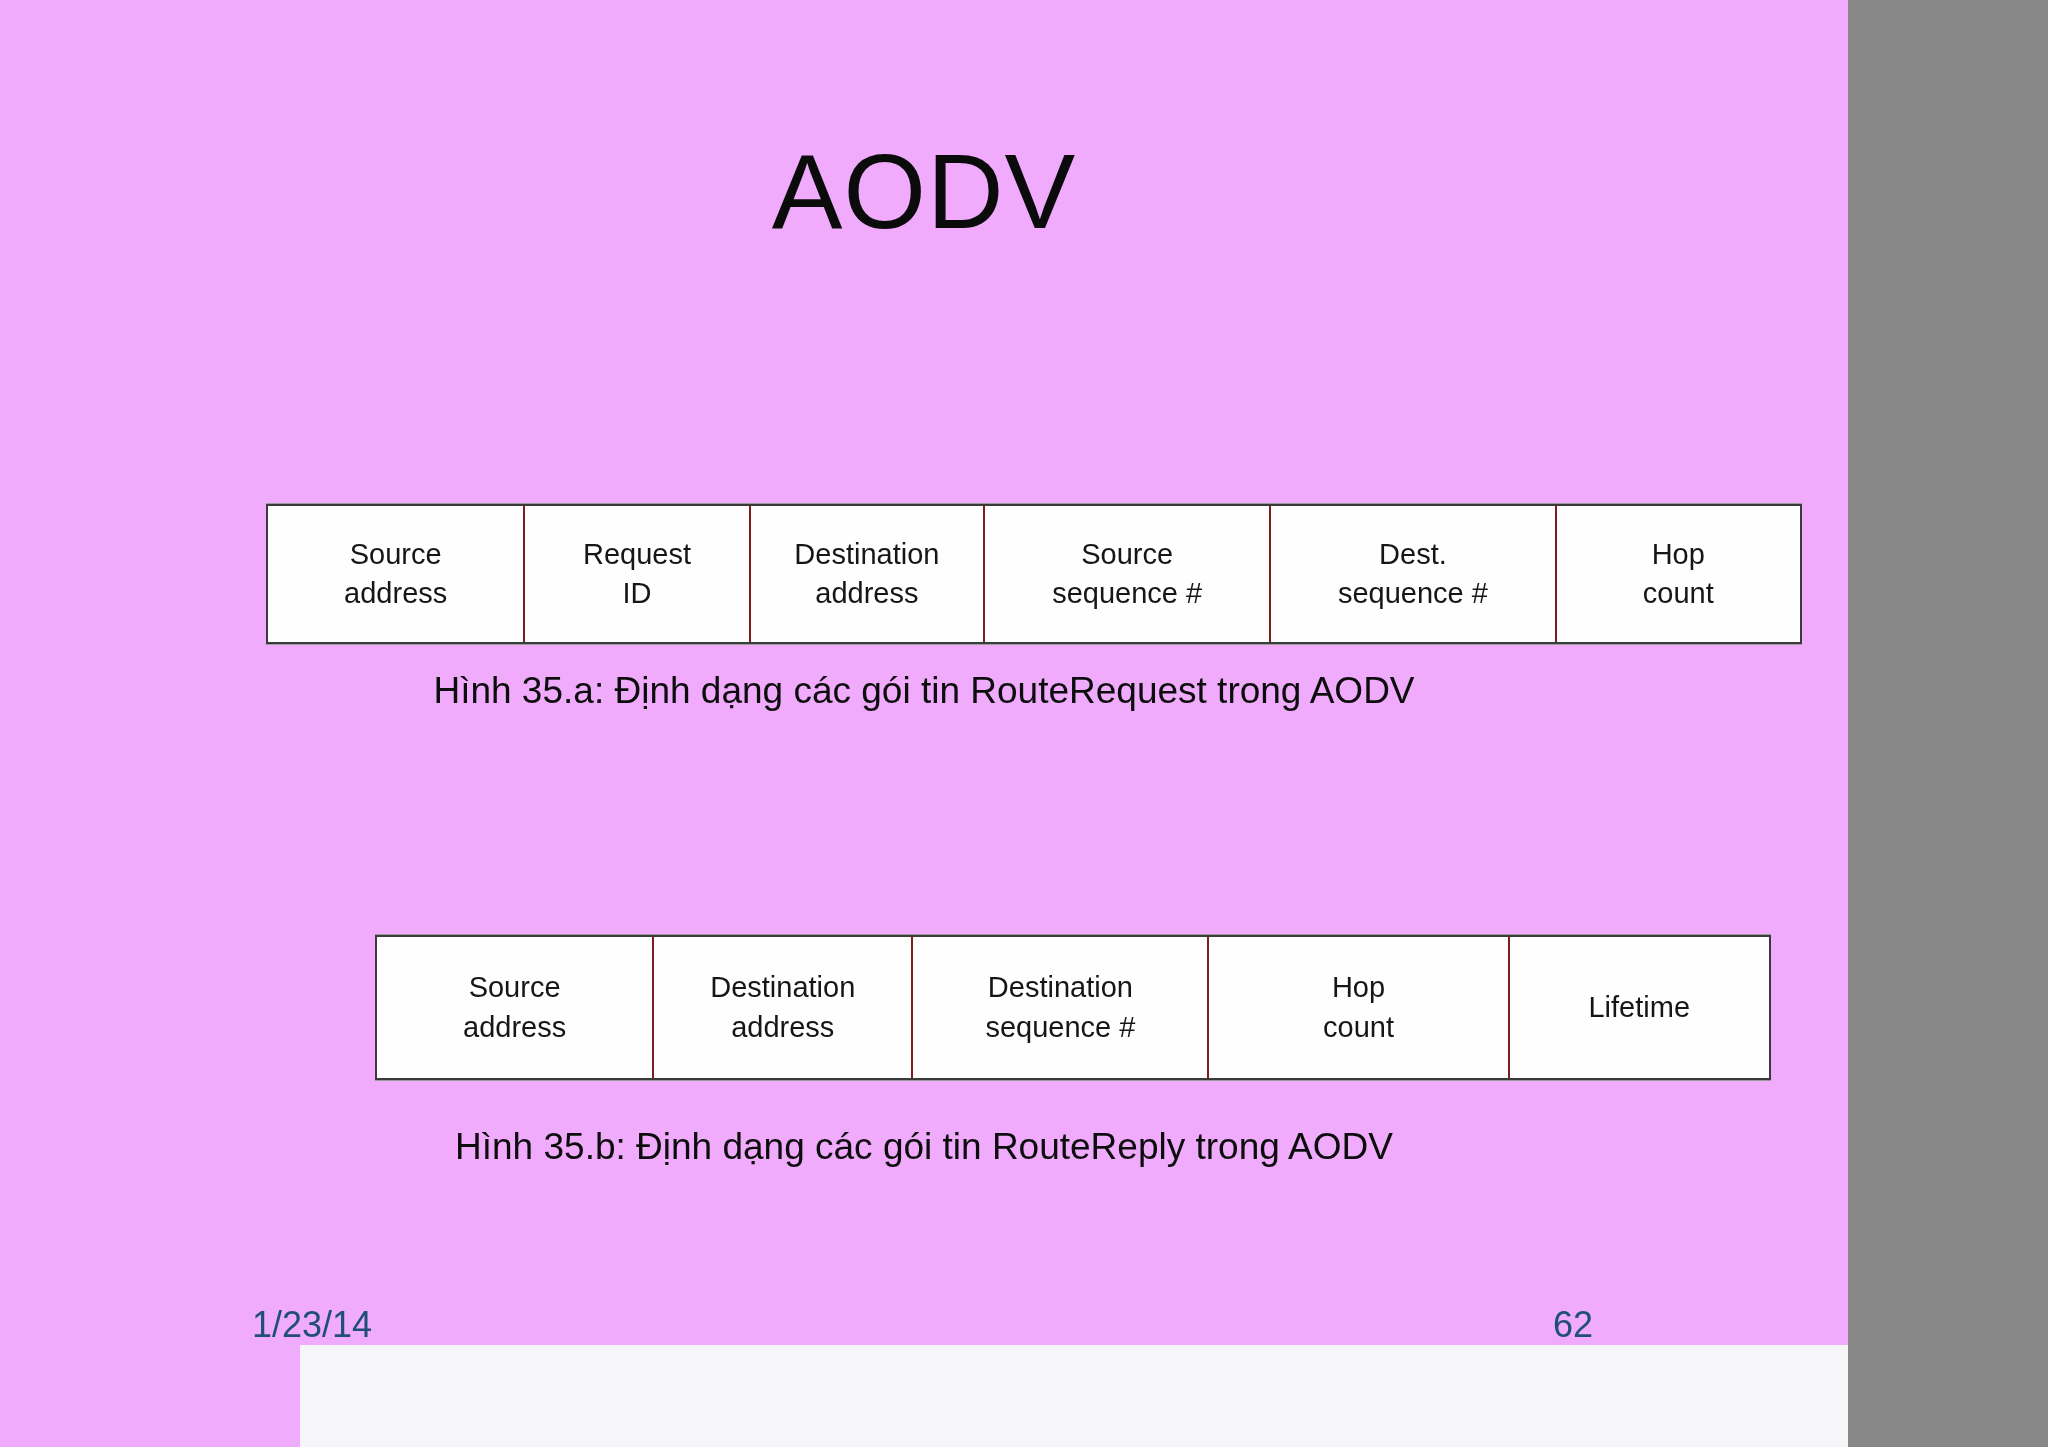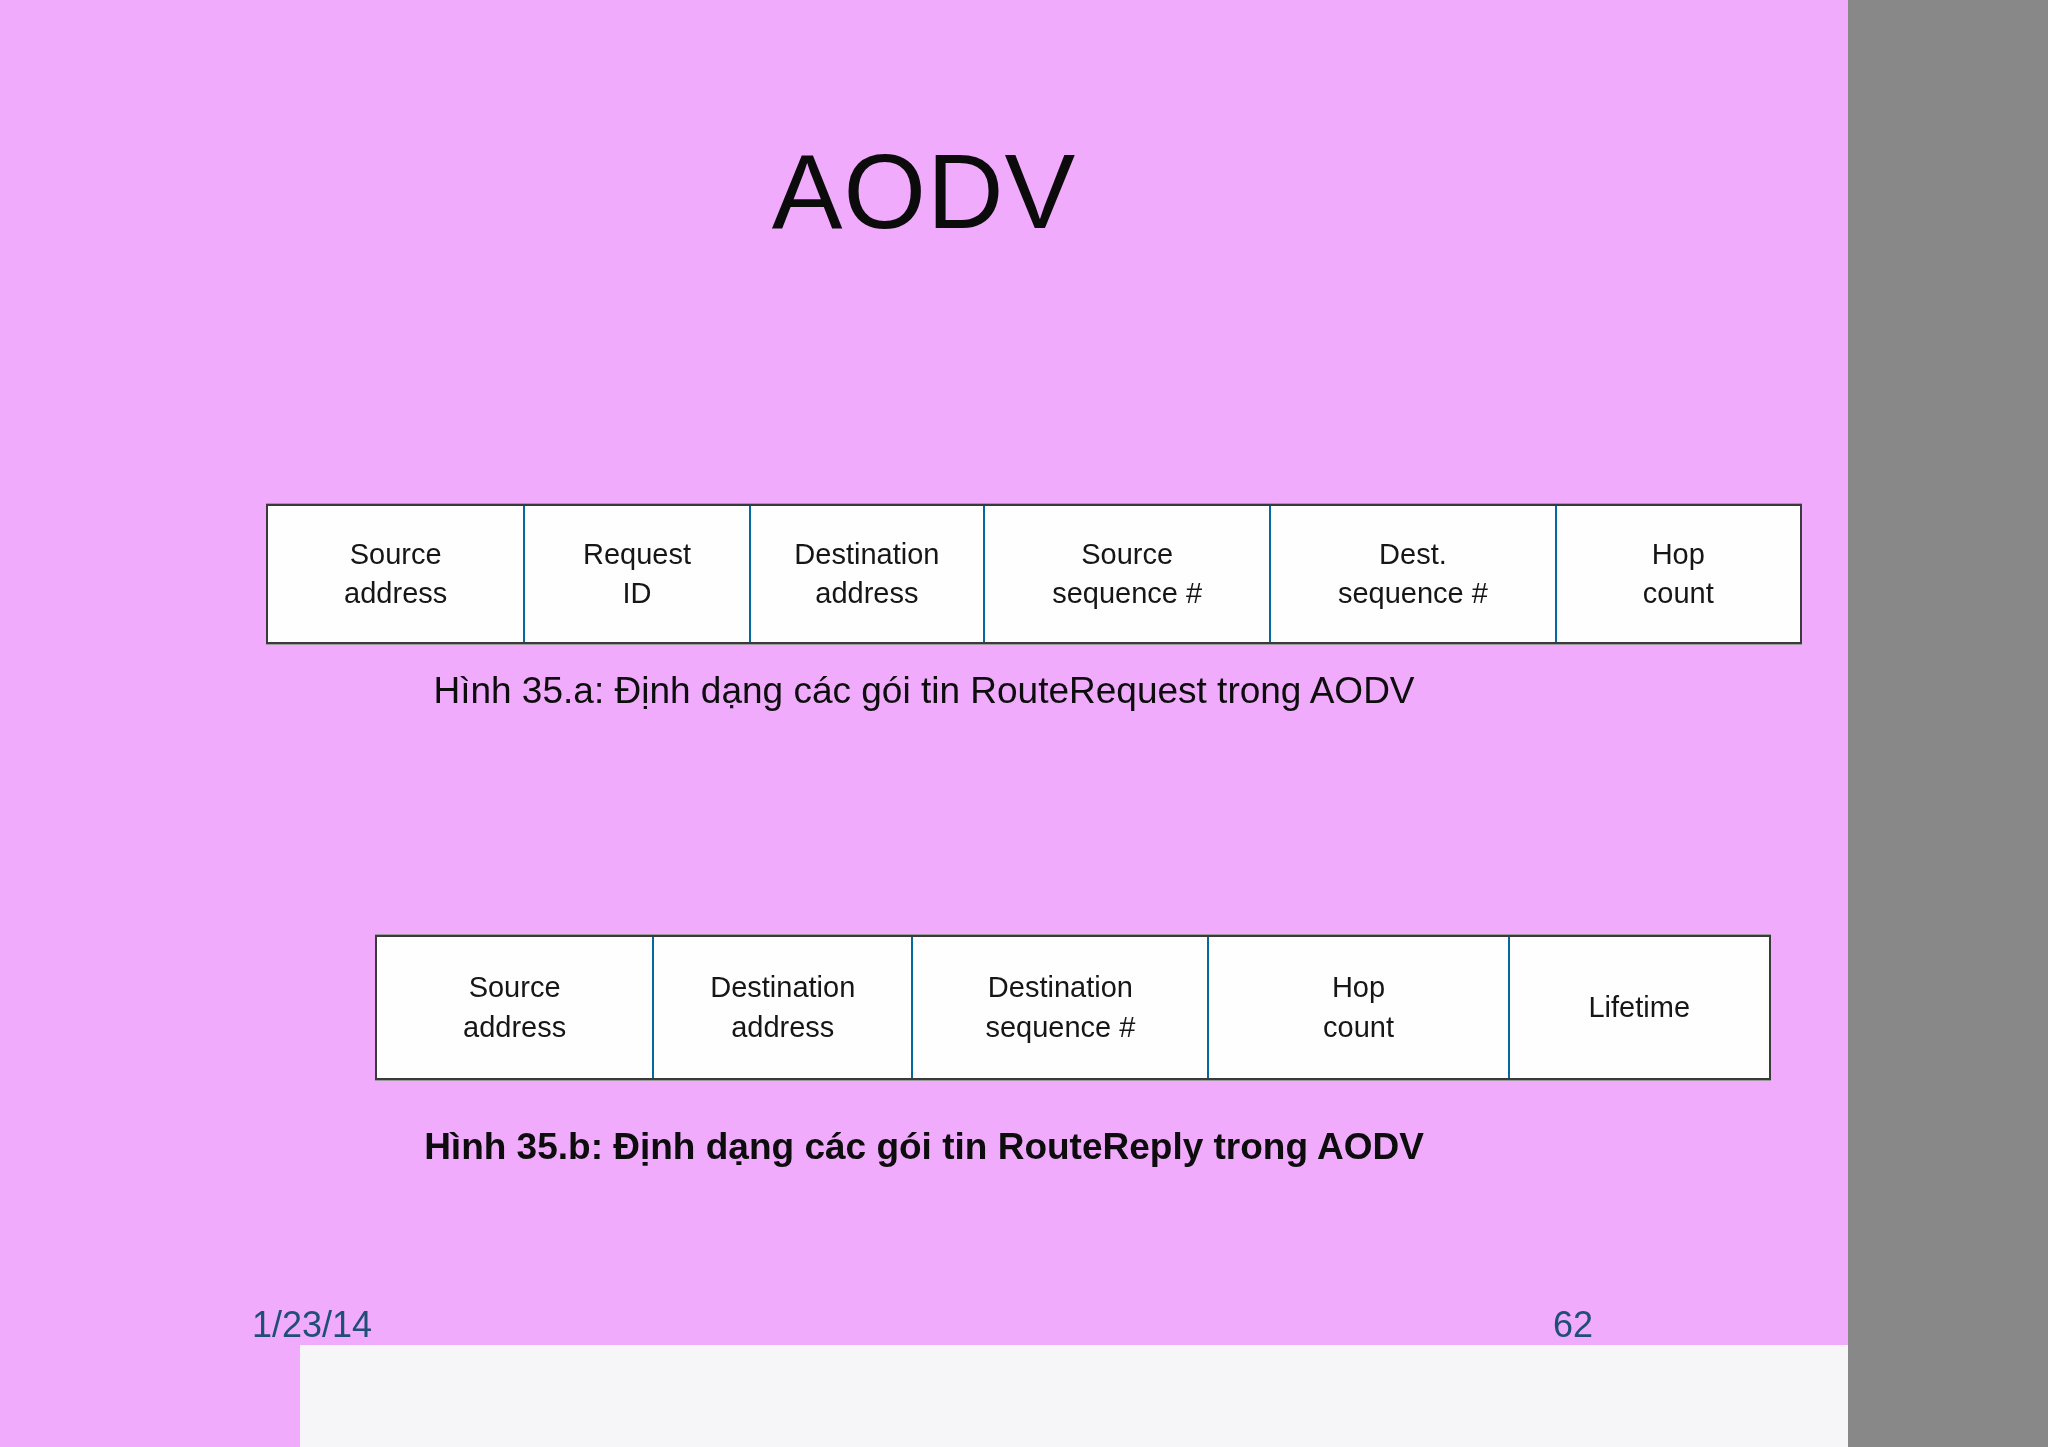--- a/index.html
+++ b/index.html
@@ -37,21 +37,21 @@
     display: flex;
     align-items: center;
     justify-content: center;
     text-align: center;
     white-space: pre-line;
     font-size: 29px;
     line-height: 1.35;
     color: #161616;
   }
   .ptable .cell + .cell {
-    border-left: 2px solid #0369a1;
+    border-left: 2px solid #7f1d1d;
   }
   .caption {
     position: absolute;
     left: 0;
     width: 100%;
     text-align: center;
     font-size: 37px;
     color: #0d0d0d;
   }
   .footer-text {
@@ -97,21 +97,21 @@
 address</div>
     <div class="cell" style="width:18.62%">Destination
 address</div>
     <div class="cell" style="width:21.27%">Destination
 sequence #</div>
     <div class="cell" style="width:21.56%">Hop
 count</div>
     <div class="cell" style="width:18.78%">Lifetime</div>
   </div>
 
-  <div class="caption" style="top:1126px;font-weight:bold;">Hình 35.b: Định dạng các gói tin RouteReply trong AODV</div>
+  <div class="caption" style="top:1126px;">Hình 35.b: Định dạng các gói tin RouteReply trong AODV</div>
 
   <div class="bottom-band"></div>
 
   <div class="footer-text" style="left:252px; top:1304px;">1/23/14</div>
 
   <div class="footer-text" style="right:255px; top:1304px;">62</div>
 
 </div>
 
 </body></html>

